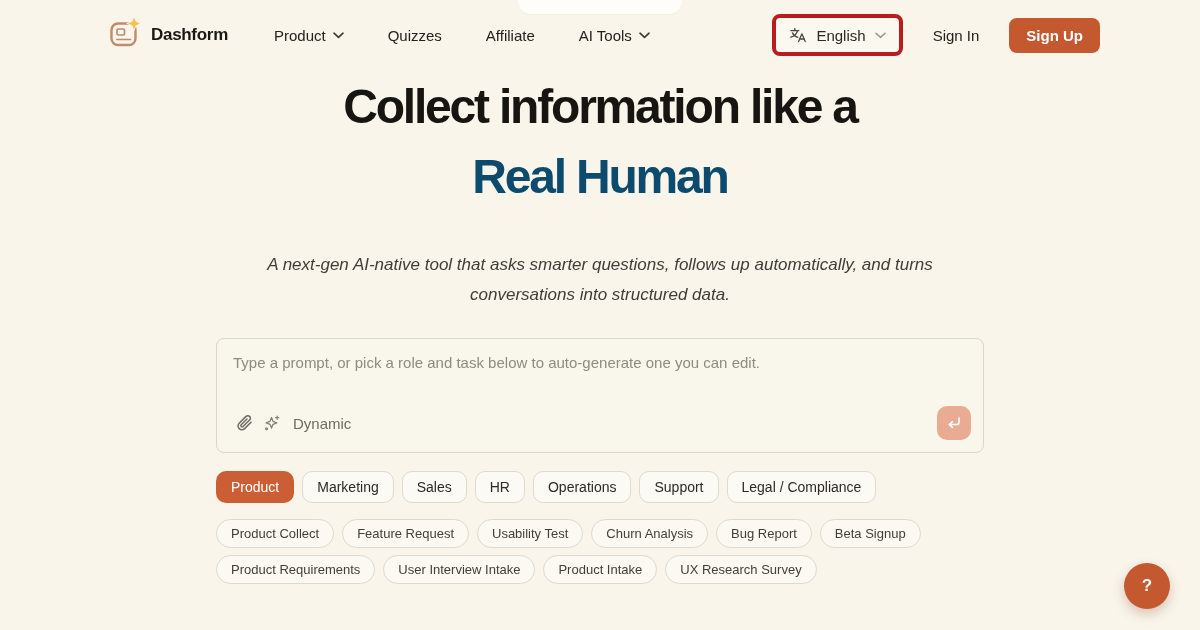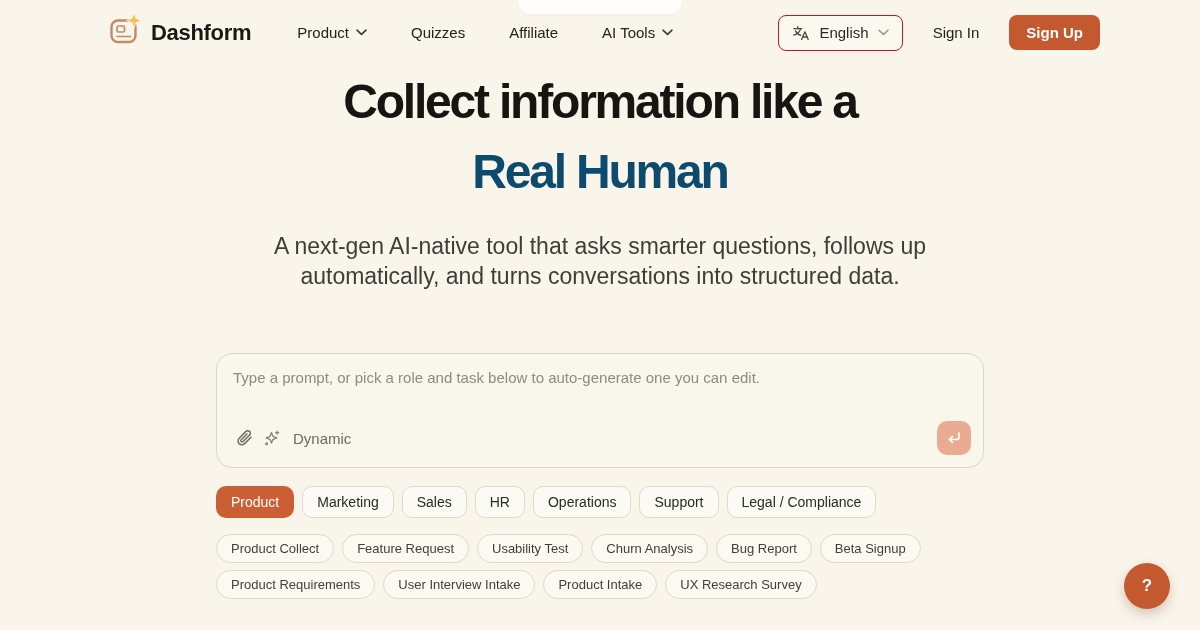--- a/index.html
+++ b/index.html
@@ -16,54 +16,54 @@
     width:164px; height:26px; background:#FEFDF9; border-radius:13px;
     box-shadow:0 1px 2px rgba(0,0,0,0.03);
   }
   
   header{
     position:relative;
     display:flex; align-items:center;
     padding:14px 100px 0 108px;
   }
   .brand{ display:flex; align-items:center; gap:10px; cursor:pointer; }
-  .brand-name{ font-size:22px; font-weight:700; letter-spacing:-0.3px; color:#191815; }
+  .brand-name{ font-size:17px; font-weight:700; letter-spacing:-0.3px; color:#191815; }
   nav{ display:flex; align-items:center; gap:44px; margin-left:46px; }
   .nav-item{
     display:flex; align-items:center; gap:7px;
     font-size:15px; color:#23221D; cursor:pointer; white-space:nowrap;
   }
   .header-right{ margin-left:auto; display:flex; align-items:center; gap:30px; }
   .lang-btn{
     display:flex; align-items:center; gap:9px;
-    border:1px solid #b91c1c; border-radius:8px;
+    border:4px solid #b91c1c; border-radius:8px;
     padding:8px 13px; background:#FBF8F0;
     font-size:15px; color:#2B2A24; cursor:pointer;
   }
   .sign-in{ font-size:15px; font-weight:500; color:#1F1E19; cursor:pointer; }
   .sign-up{
     border:none; border-radius:8px; padding:9px 17px;
     font-size:15px; font-weight:600; color:#fff; cursor:pointer;
     font-family:"Liberation Sans", sans-serif;
   }
   
   .hero{ text-align:center; margin-top:16px; }
   .hero h1{
     font-size:48px; font-weight:700; letter-spacing:-2.2px;
     line-height:70px; color:#161512;
   }
   .hero .subtitle{
-    margin:24px auto 0; max-width:760px;
-    font-size:23px; line-height:30px; color:#3E3D36;
+    margin:38px auto 0; max-width:760px;
+    font-size:17px; line-height:30px; color:#3E3D36;font-style:italic;
   }
   
   .center-col{ width:768px; margin:0 auto; }
   .prompt-card{
-    margin-top:62px; position:relative;
-    height:115px; border:1px solid #DBD6C8; border-radius:16px;
+    margin-top:28px; position:relative;
+    height:115px; border:1px solid #DBD6C8; border-radius:8px;
     background:#F9F6EC;
   }
   .prompt-input{
     display:block; width:100%; height:58px;
     background:transparent; border:none; outline:none; resize:none;
     padding:15px 16px 0 16px;
     font-family:"Liberation Sans", sans-serif;
     font-size:15px; color:#2B2A24;
   }
   .prompt-input::placeholder{ color:#8E8B80; }

